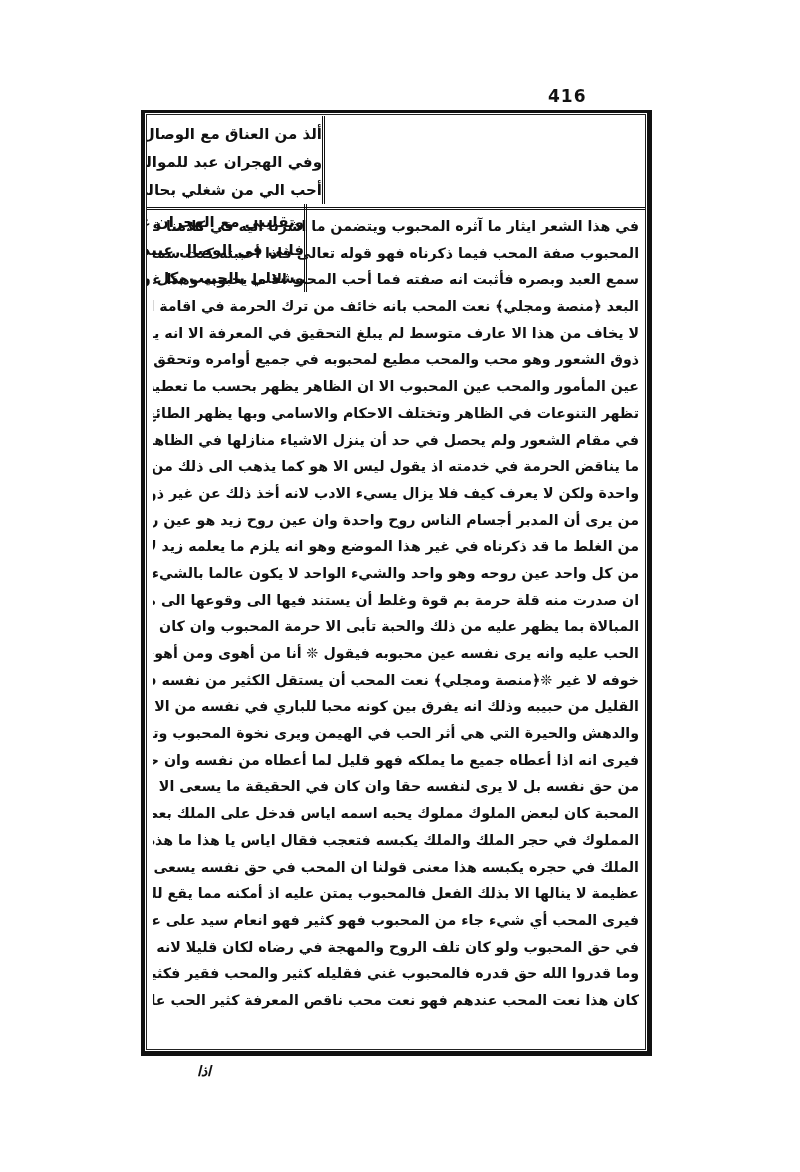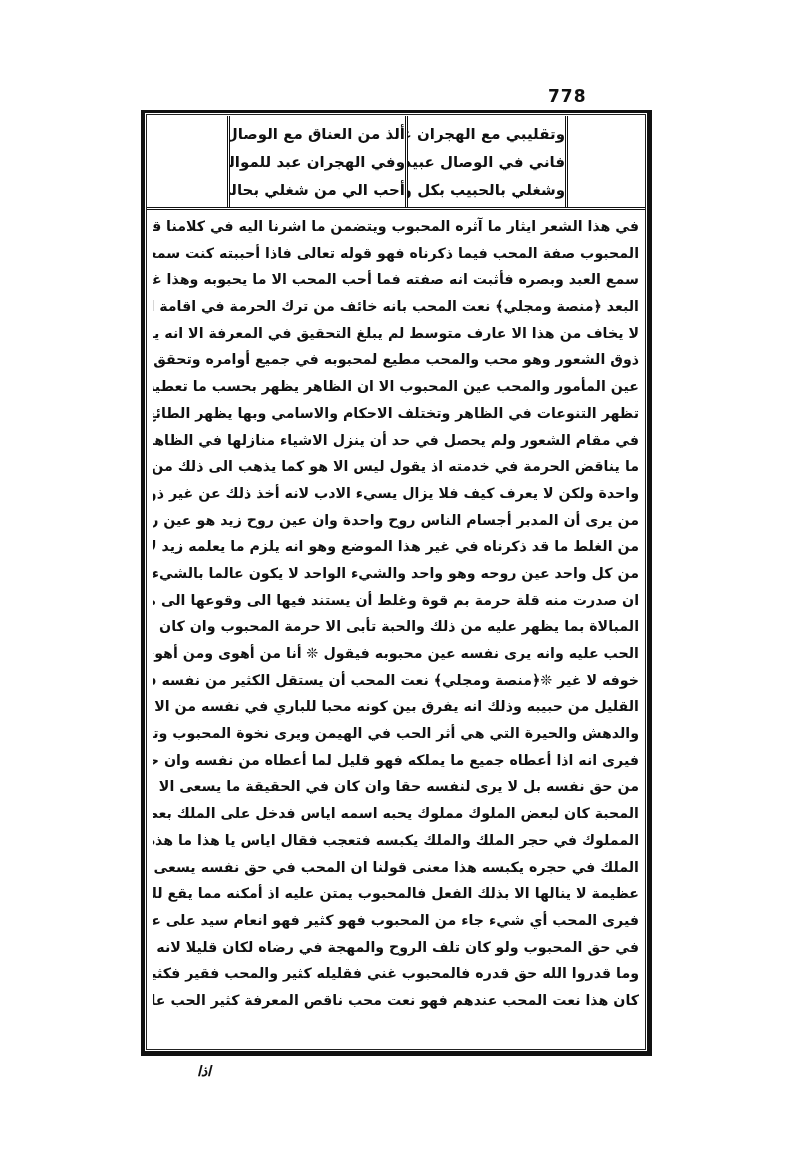--- a/index.html
+++ b/index.html
@@ -38,21 +38,21 @@
       box-shadow: inset 0 0 0 1px #fff, inset 0 0 0 2px #222;
     }
     .verse-box {
       position: absolute;
       top: 3px;
       left: 2px;
       right: 2px;
       height: 91px;
       border-bottom: 3px double #111;
       display: flex;
-      flex-direction: row;
+      flex-direction: column;
     }
     .verse-empty-left {
       width: 80px;
       border-right: 3px double #111;
     }
     .verse-empty-right {
       flex: 1;
     }
     .verse-col {
       box-sizing: border-box;
@@ -99,21 +99,21 @@
       left: 197px;
       font-size: 14px;
       font-weight: bold;
       direction: rtl;
       font-style: italic;
     }
   </style>
 </head>
 <body>
 
-<div class="page-number">778</div>
+<div class="page-number">416</div>
 
 <div class="frame">
   <div class="verse-box">
     <div class="verse-empty-left"></div>
     <div class="verse-col verse-col-a">
       <div>ألذ من العناق مع الوصال</div>
       <div>وفي الهجران عبد للموالي</div>
       <div>أحب الي من شغلي بحالي</div>
     </div>
     <div class="verse-col verse-col-b">

